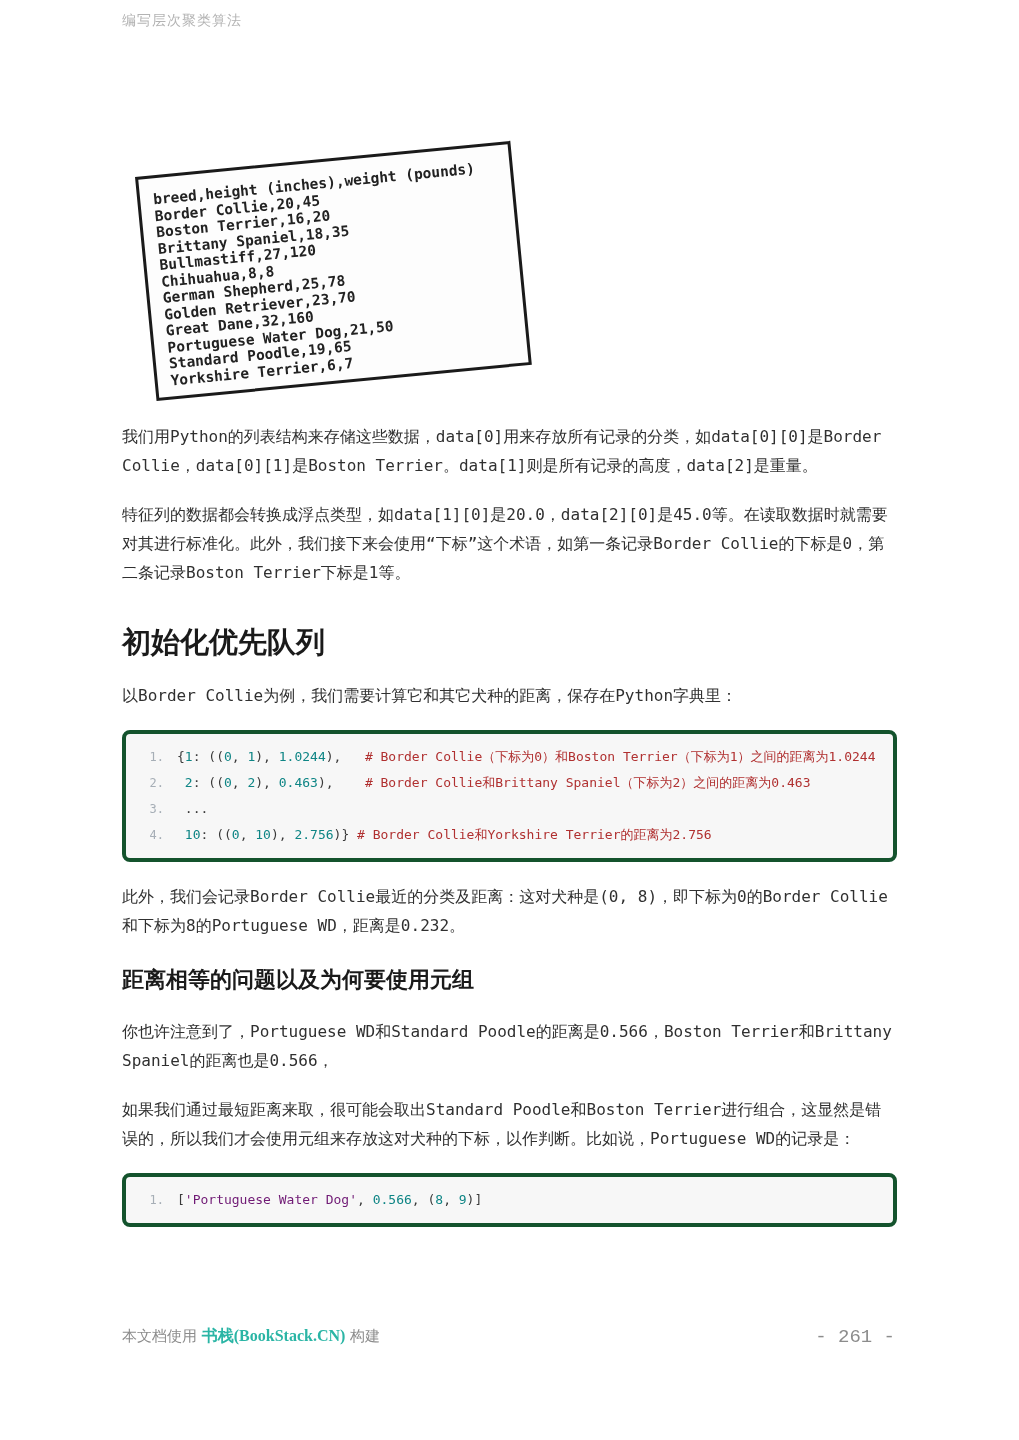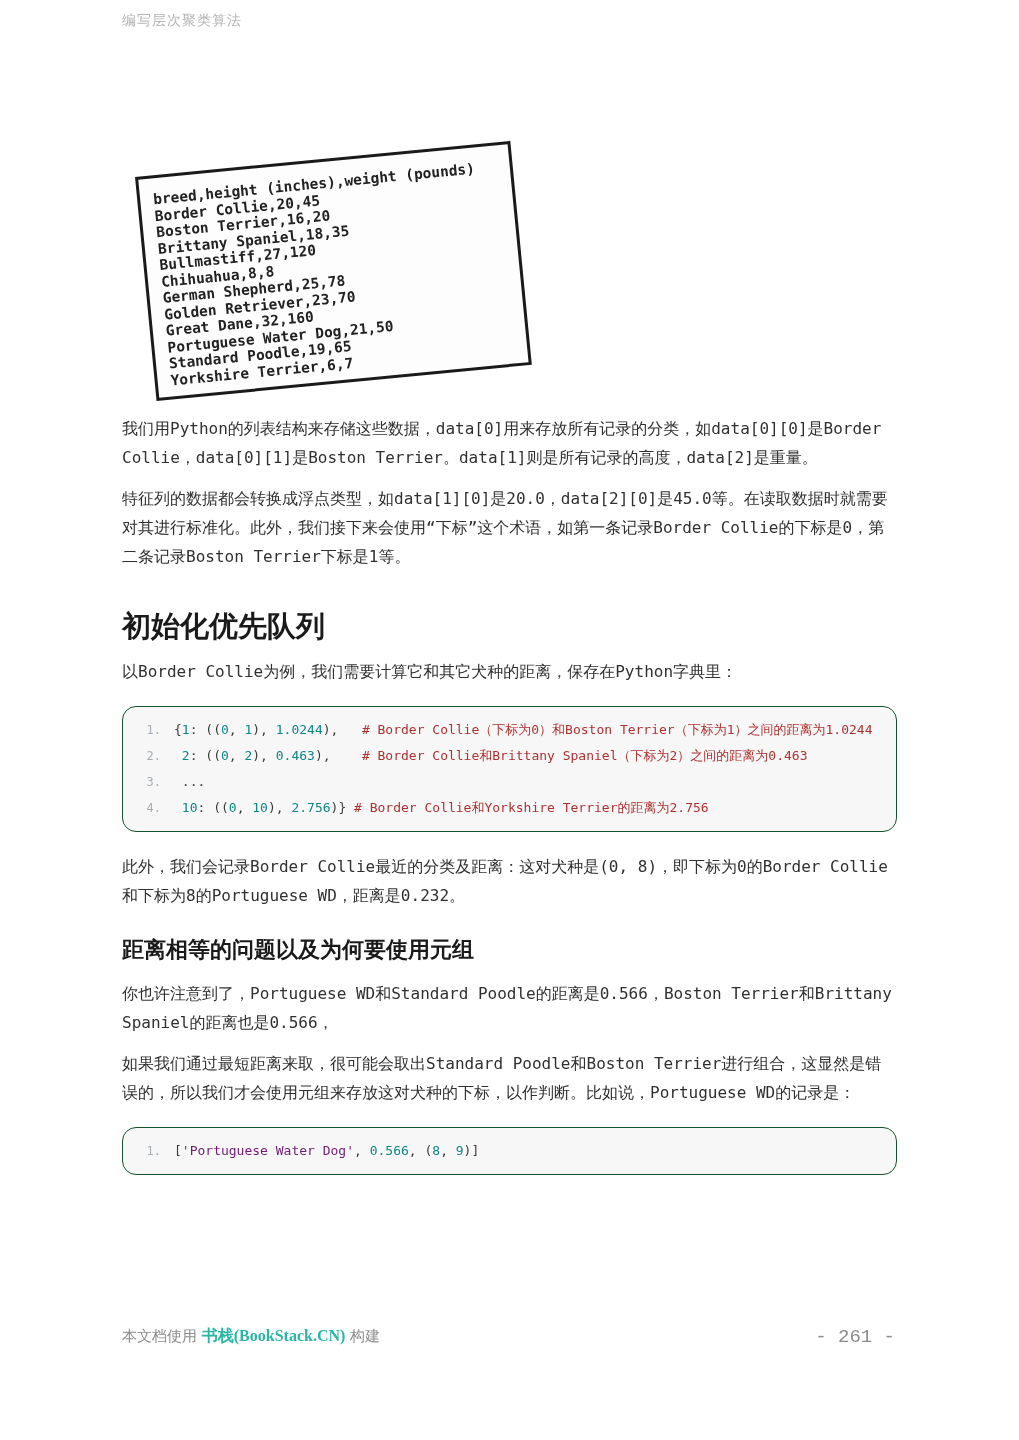--- a/index.html
+++ b/index.html
@@ -21,33 +21,33 @@
     transform:rotate(-5.5deg); transform-origin:0 0;
     padding:13px 0 0 13px;
   }
   .scan-line {
     font-family:"DejaVu Sans Mono", monospace; font-weight:bold;
     font-size:14.5px; line-height:16.5px; color:#222; white-space:pre;
   }
 
   p.body-text {
     font-family:"DejaVu Sans Mono","DejaVu Sans",sans-serif;
-    font-size:16px; line-height:29px; color:#303030; margin:12px 0;
+    font-size:16px; line-height:29px; color:#303030; margin:20px 0;
   }
   h1.sec {
     font-family:"DejaVu Sans",sans-serif; font-size:29px; line-height:38px;
     color:#1a1a1a; font-weight:bold; margin:36px 0 0 0;
   }
   h2.sec {
     font-family:Liberation Mono, monospace; font-size:22px; line-height:30px;
     color:#1a1a1a; font-weight:bold; margin:27px 0 0 0;
   }
 
   .codeblock {
-    background:#f7f7f7; border:1px solid #14532d; border-radius:14px;
+    background:#f7f7f7; border:4px solid #14532d; border-radius:8px;
     margin:20px 0; padding:10px 16px;
     font-family:"DejaVu Sans Mono", monospace; font-size:13px;
   }
   .code-line { line-height:25px; white-space:pre; }
   .code-no {
     display:inline-block; width:22px; text-align:right;
     color:#a6aeb6; margin-right:13px; font-size:12px;
   }
   .tok-punct   { color:#3a3a3a; }
   .tok-num     { color:#0e8585; }

